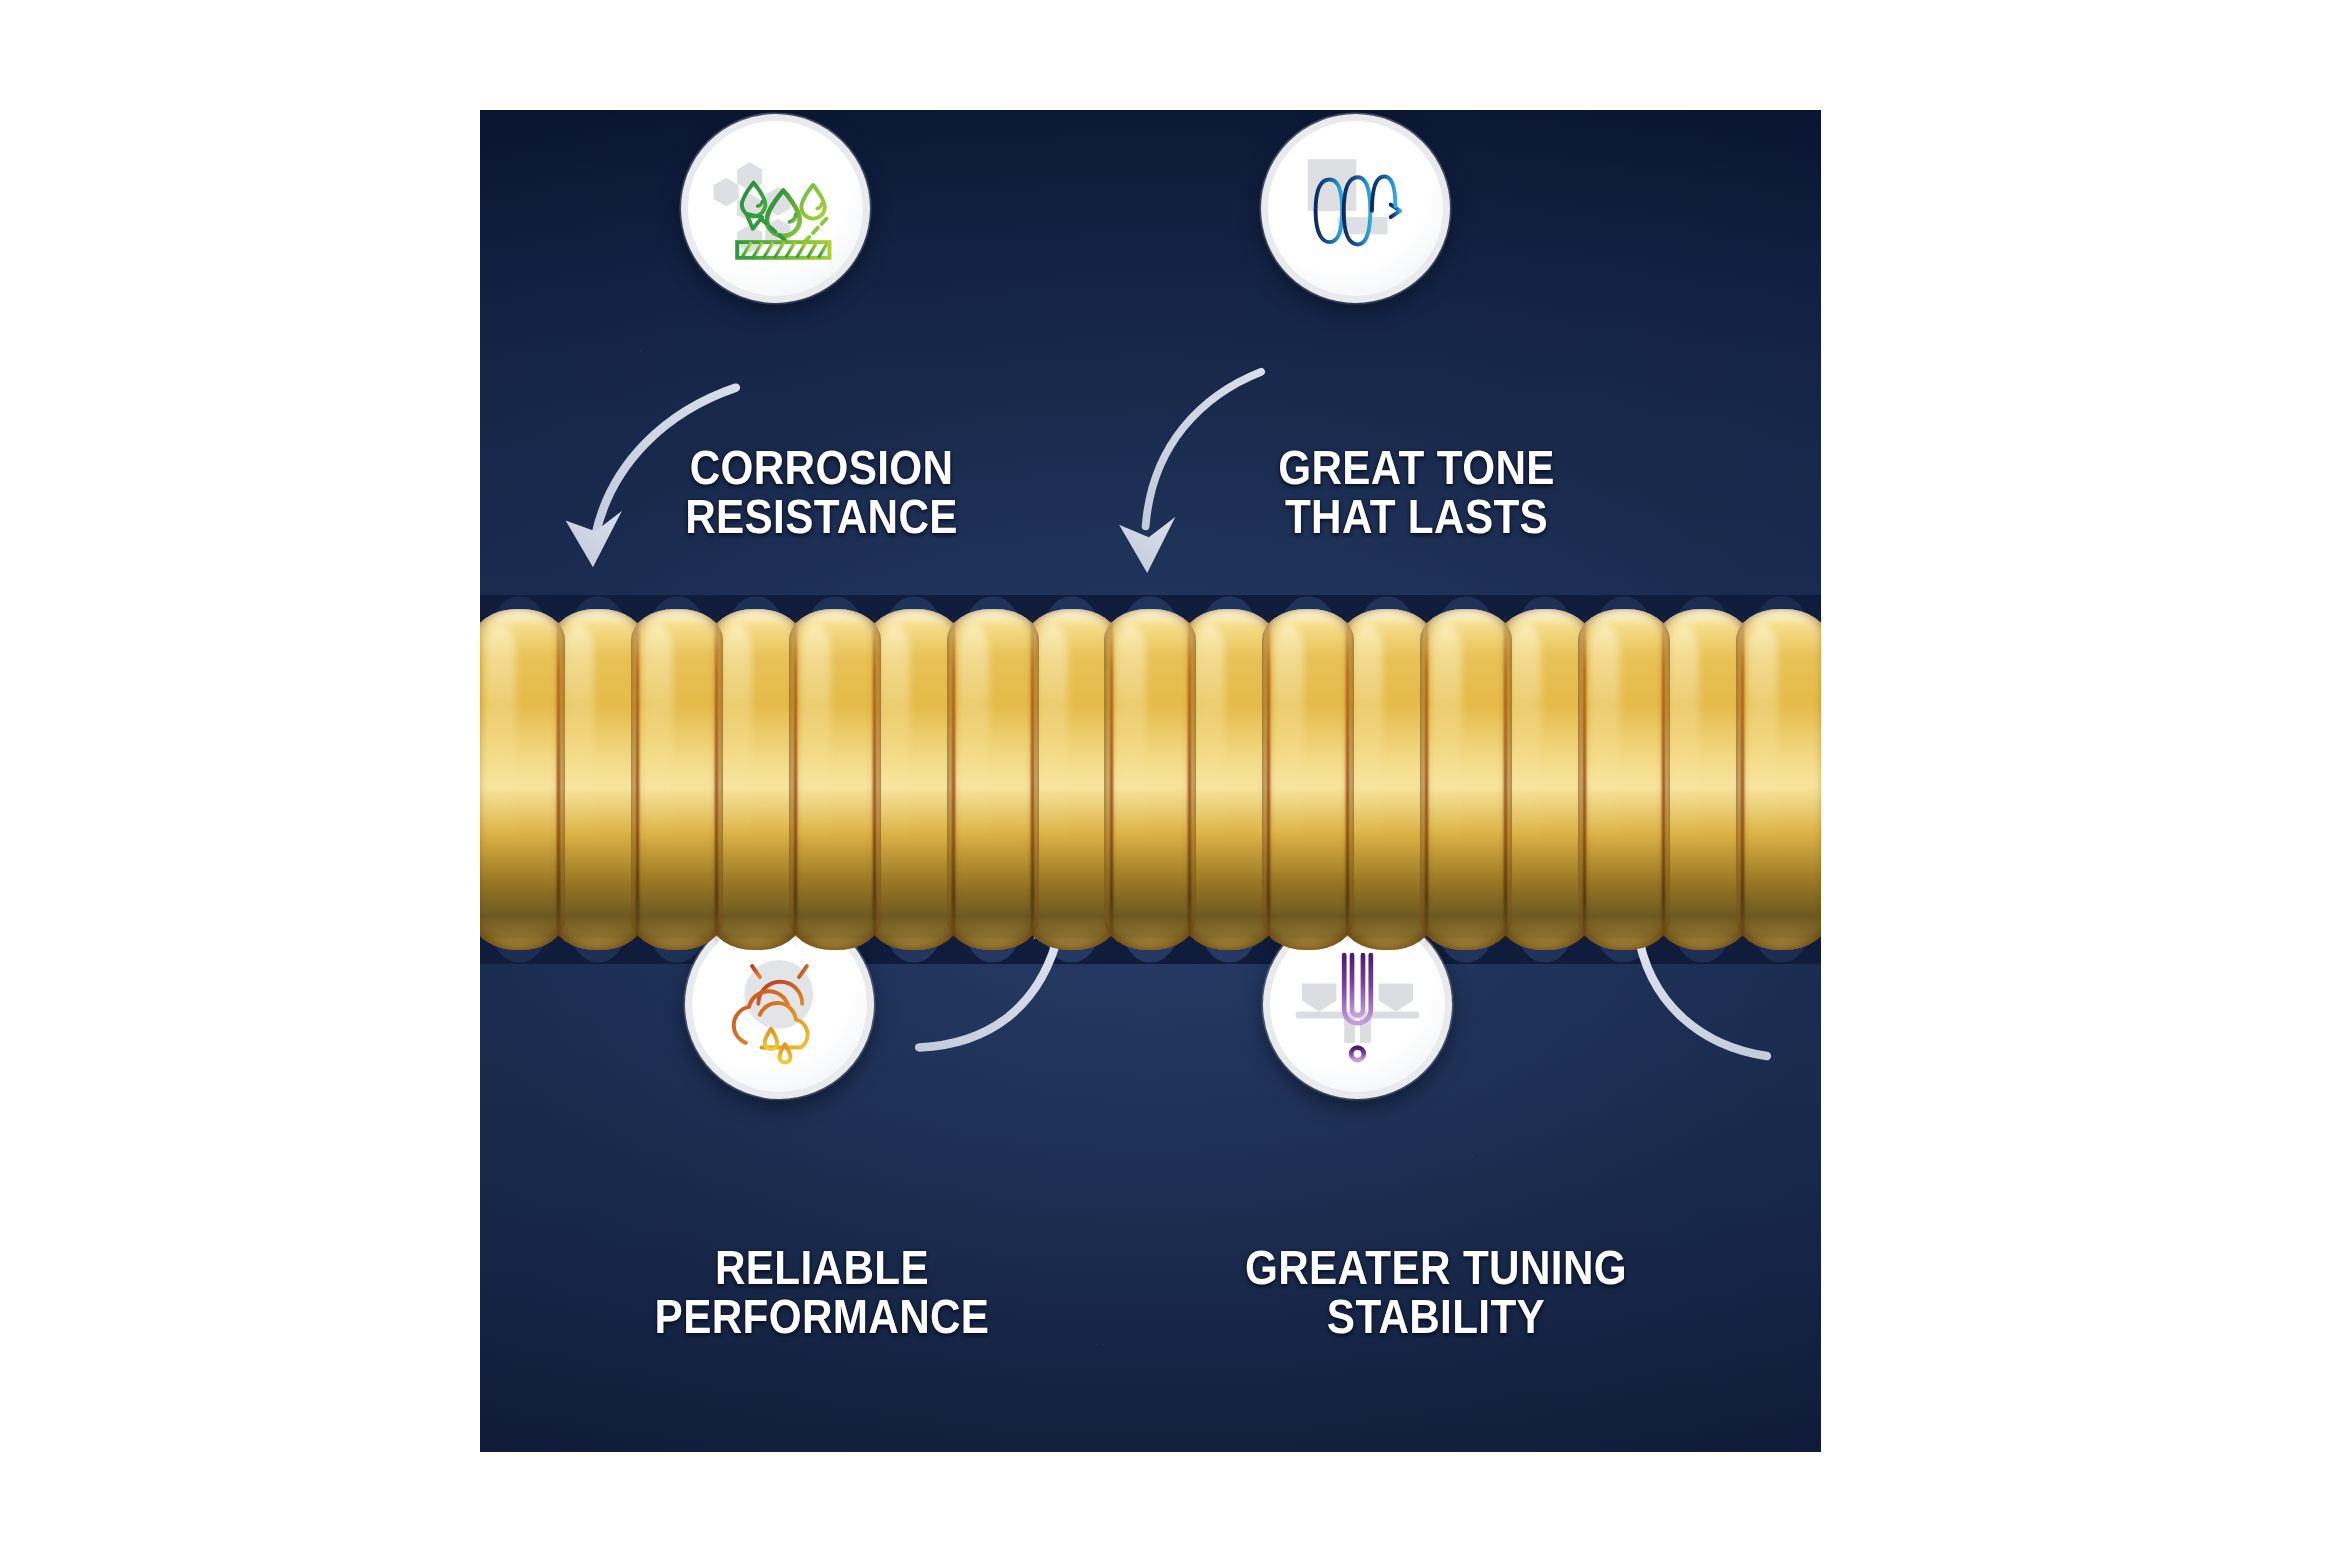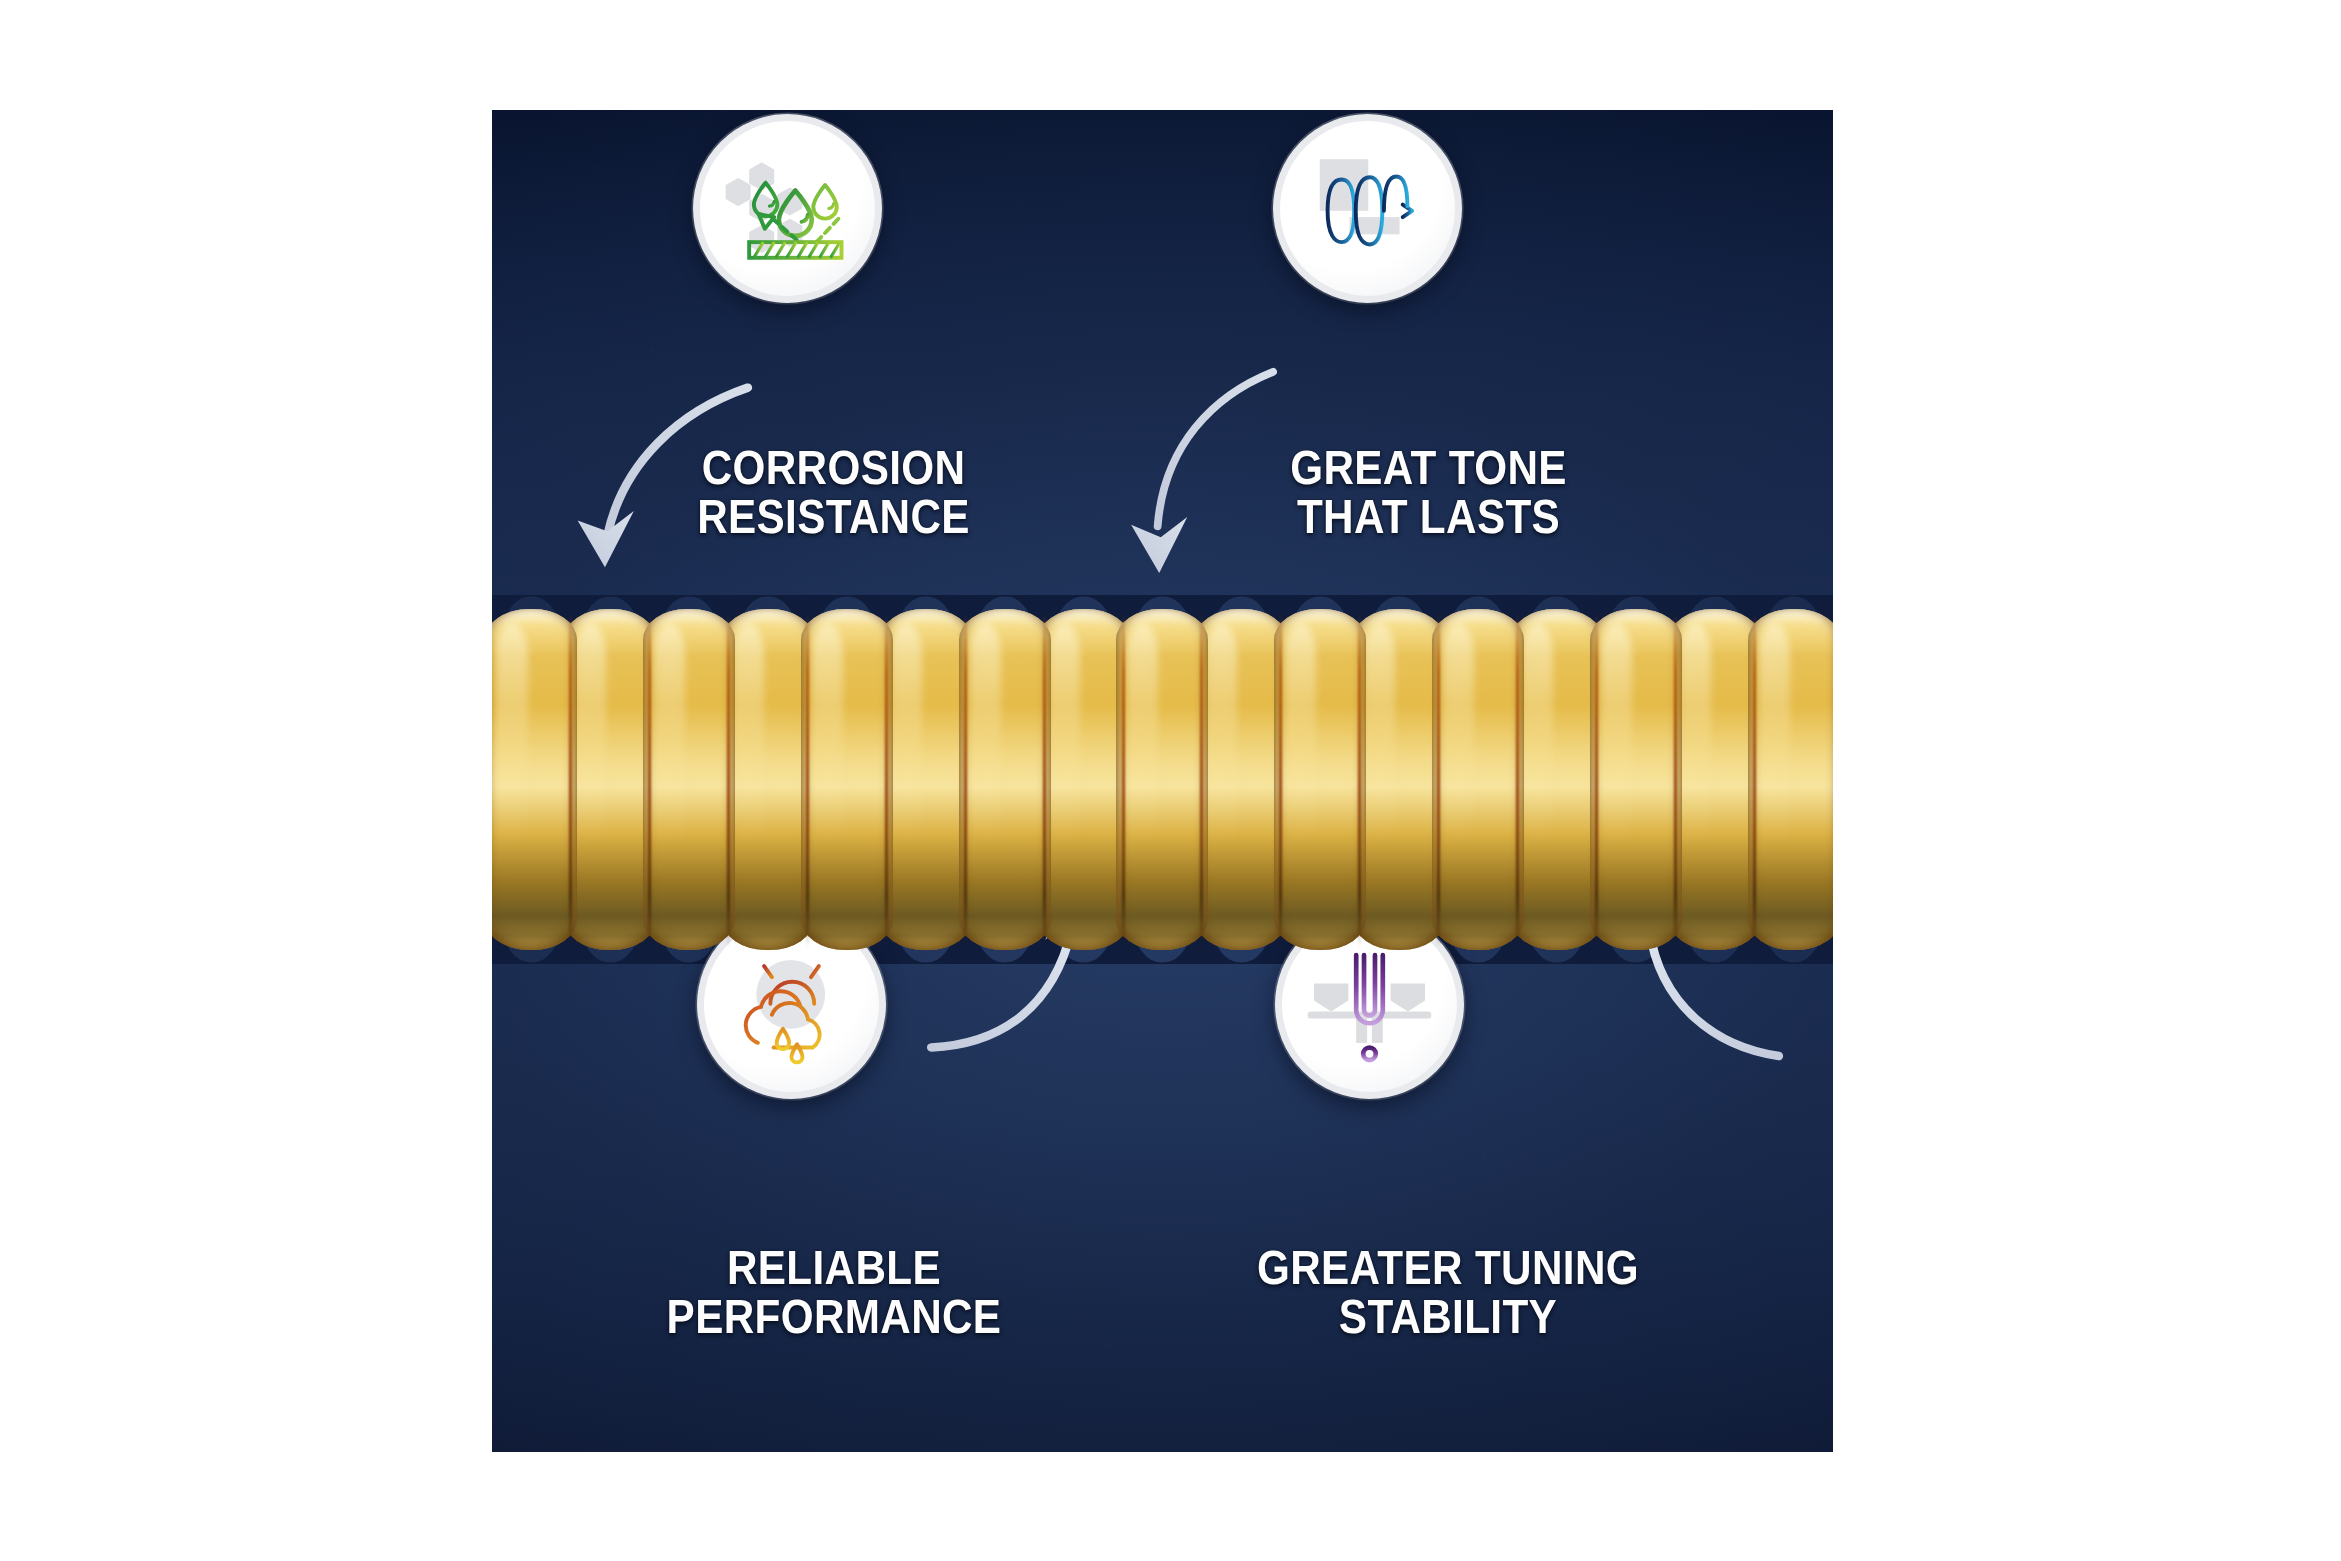--- a/index.html
+++ b/index.html
@@ -2,21 +2,21 @@
 <html style="font-size:12.5px"><head>
 <meta charset="utf-8">
 <style>
   html,body{margin:0;padding:0;background:#ffffff;}
   body{width:2342px;height:1561px;font-family:"Liberation Sans",sans-serif;overflow:hidden;}
 
   .canvas{position:relative;width:2342px;height:1561px;background:#ffffff;}
 
   
   .panel{
-    position:absolute;left:492px;top:110px;width:1341px;height:1342px;
+    position:absolute;left:480px;top:110px;width:1341px;height:1342px;
     overflow:hidden;
     background:
       radial-gradient(120% 80% at 50% 55%, rgba(40,62,104,.95) 0%, rgba(27,44,78,.6) 45%, rgba(10,20,44,0) 78%),
       linear-gradient(180deg,#091530 0%,#132347 22%,#1b2e58 48%,#17294e 70%,#0d1833 100%);
   }
   .panel-noise{
     position:absolute;inset:0;
     background-image:
       radial-gradient(1.2px 1.2px at 12% 18%, rgba(255,255,255,.13), transparent 60%),
       radial-gradient(1.6px 1.6px at 31% 63%, rgba(255,255,255,.10), transparent 60%),

